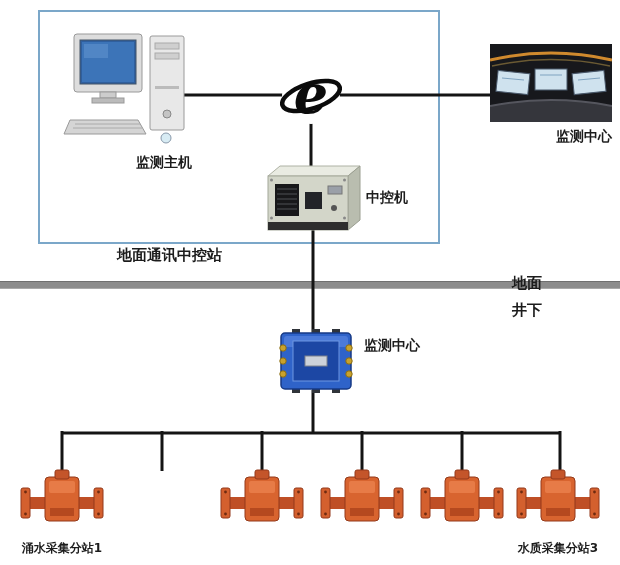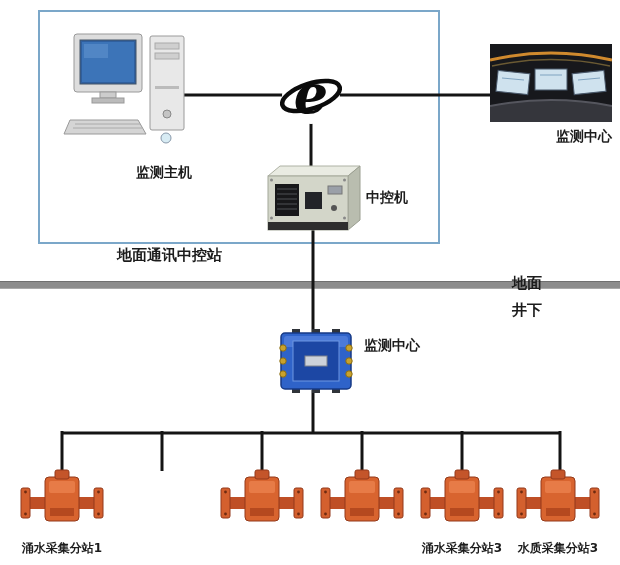--- a/index.html
+++ b/index.html
@@ -65,21 +65,21 @@
     <rect x="18" y="12" width="56" height="44" fill="#2f5f9e" stroke="#445566"></rect>
     <rect x="20" y="14" width="52" height="40" fill="#3c74b8"></rect>
     <rect x="22" y="16" width="24" height="14" fill="#5a8fcb" opacity="0.7"></rect>
     <rect x="38" y="64" width="16" height="6" fill="#cccccc" stroke="#999999"></rect>
     <rect x="30" y="70" width="32" height="5" fill="#bbbbbb" stroke="#999999"></rect>
     <polygon points="8,92 76,92 84,106 2,106" fill="#d5d5d5" stroke="#999999"></polygon>
     <line x1="13" y1="96" x2="78" y2="96" stroke="#aaaaaa"></line>
     <line x1="11" y1="100" x2="80" y2="100" stroke="#aaaaaa"></line>
     <circle cx="104" cy="110" r="5" fill="#d8ecf4" stroke="#8899aa"></circle>
   </svg>
-  <div class="label center" style="left:62px;top:164px;width:130px">监测主机</div>
+  <div class="label center" style="left:62px;top:154px;width:130px">监测主机</div>
 
   <svg class="abs" style="left:280px;top:58px" width="62" height="74" viewBox="0 0 62 74">
     <circle cx="31" cy="37" r="29" fill="#ffffff"></circle>
     <text x="31" y="55" text-anchor="middle" font-size="54" font-weight="bold" font-style="italic" font-family="'DejaVu Serif',serif" fill="#0b0b0b">e</text>
     <ellipse cx="31" cy="38" rx="30" ry="12.5" fill="none" stroke="#0b0b0b" stroke-width="4.5" transform="rotate(-18 31 38)"></ellipse>
   </svg>
 
   <svg class="abs" style="left:490px;top:44px" width="122" height="78" viewBox="0 0 122 78">
     <rect width="122" height="78" fill="#17181c"></rect>
     <path d="M0 16 Q61 2 122 16" fill="none" stroke="#d08a2e" stroke-width="3"></path>
@@ -162,21 +162,20 @@
   </div>
   <div class="device" style="left:307px">
     <svg width="84" height="64" viewBox="0 0 84 64">
         <use href="#flowmeter"></use>
       </svg>
   </div>
   <div class="device" style="left:407px">
     <svg width="84" height="64" viewBox="0 0 84 64">
         <use href="#flowmeter"></use>
       </svg>
-    <span class="dev-label">涌水采集分站3</span>
   </div>
   <div class="device" style="left:503px">
     <svg width="84" height="64" viewBox="0 0 84 64">
         <use href="#flowmeter"></use>
       </svg>
     <span class="dev-label">水质采集分站3</span>
   </div>
 
 </div>
 

